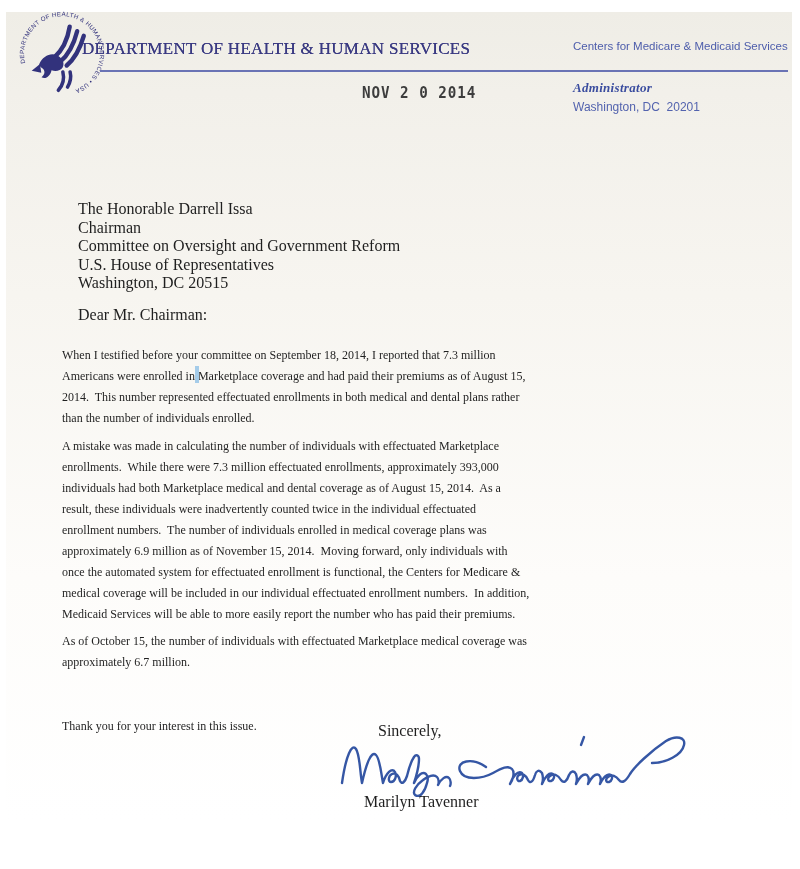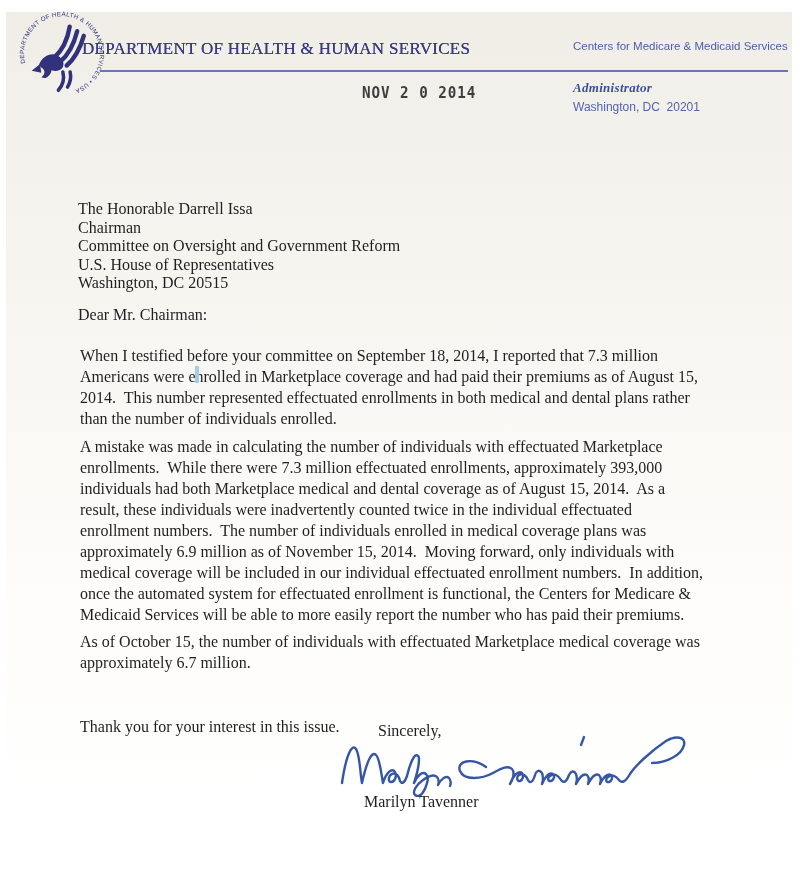--- a/index.html
+++ b/index.html
@@ -16,21 +16,21 @@
   .stamp { position:absolute; left:362px; top:83px; font-family:"DejaVu Sans Mono",monospace;
           font-weight:bold; font-size:15px; letter-spacing:1px; color:#3d3d3d;
           transform:scale(.95,1.08); transform-origin:left top; white-space:pre; }
   .office { position:absolute; left:573px; top:80px; font-size:13px; font-weight:bold;
           font-style:italic; color:#3b4d9f; letter-spacing:.3px; }
   .office-addr { position:absolute; left:573px; top:100px; font-family:"Liberation Sans",sans-serif;
           font-size:12px; color:#5363ae; white-space:pre; }
   .address { position:absolute; left:78px; top:200px; font-size:16px; line-height:18.5px; }
   .address div { white-space:pre; }
   .salutation { position:absolute; left:78px; top:306px; font-size:16px; }
-  .para { position:absolute; left:80px; font-size:16px; line-height:21px; }
+  .para { position:absolute; left:62px; font-size:12px; line-height:21px; }
   .para div { white-space:pre; }
   .p1 { top:345px; } .p2 { top:436px; } .p3 { top:631px; } .p4 { top:684px;margin-top:32px; }
   .cursor { position:absolute; left:195px; top:366px; width:4px; height:17px; background:#a5cce9; }
   .sincerely { position:absolute; left:378px; top:722px; font-size:16px; }
   .signature { position:absolute; left:336px; top:733px; width:368px; height:64px; }
   .typed-name { position:absolute; left:364px; top:793px; font-size:16px; }
 </style>
 </head>
 <body>
 
@@ -84,22 +84,22 @@
   </div>
   <div class="cursor"></div>
 
   <div class="para p2">
     <div>A mistake was made in calculating the number of individuals with effectuated Marketplace</div>
     <div>enrollments.  While there were 7.3 million effectuated enrollments, approximately 393,000</div>
     <div>individuals had both Marketplace medical and dental coverage as of August 15, 2014.  As a</div>
     <div>result, these individuals were inadvertently counted twice in the individual effectuated</div>
     <div>enrollment numbers.  The number of individuals enrolled in medical coverage plans was</div>
     <div>approximately 6.9 million as of November 15, 2014.  Moving forward, only individuals with</div>
+    <div>once the automated system for effectuated enrollment is functional, the Centers for Medicare &amp;</div>
     <div>medical coverage will be included in our individual effectuated enrollment numbers.  In addition,</div>
-    <div>once the automated system for effectuated enrollment is functional, the Centers for Medicare &amp;</div>
     <div>Medicaid Services will be able to more easily report the number who has paid their premiums.</div>
   </div>
 
   <div class="para p3">
     <div>As of October 15, the number of individuals with effectuated Marketplace medical coverage was</div>
     <div>approximately 6.7 million.</div>
   </div>
 
   <div class="para p4">
     <div>Thank you for your interest in this issue.</div>

